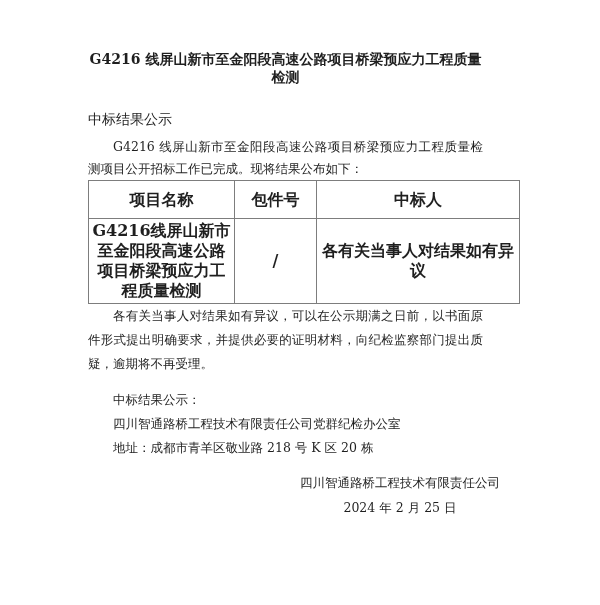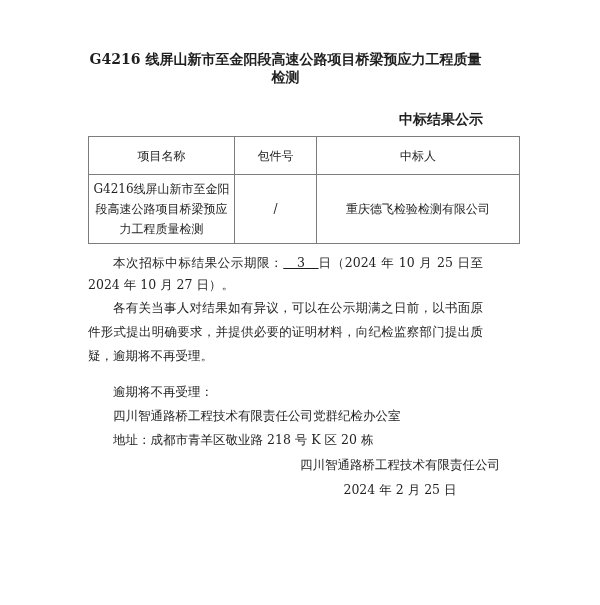--- a/index.html
+++ b/index.html
@@ -15,112 +15,113 @@
     overflow: hidden;
   }
   .title {
     margin: 0;
     font-size: 14px;
     font-weight: bold;
     text-align: center;
     line-height: 18px;
   }
   .subtitle {
-    margin: 24px 0 8px 0;
+    margin: 24px 0 0 0;
     font-size: 14px;
-    font-weight: bold;
-    text-align: right;
+    font-weight: normal;
+    text-align: left;
     line-height: 18px;
   }
   .para {
     margin: 8px 0 0 0;
     font-size: 12.5px;
     line-height: 22px;
     text-align: justify;
   }
   .indent { text-indent: 2em; }
   .para-objection { line-height: 24px; margin-top: 0; }
   .result-table {
     border-collapse: collapse;
     table-layout: fixed;
     width: 431px;
     margin-top: 0;
   }
   .result-table th, .result-table td {
     border: 1px solid #7d7d7d;
-    font-weight: normal;
-    font-size: 12px;
+    font-weight: bold;
+    font-size: 16px;
     text-align: center;
     vertical-align: middle;
     padding: 2px 3px;
     line-height: 20px;
     overflow: hidden;
   }
   .result-table thead th { height: 33px; }
   .result-table tbody td { height: 64px; }
   .underlined {
     text-decoration: underline;
     white-space: pre;
   }
   .contact { margin-top: 12px; }
   .contact p {
     margin: 0;
     font-size: 12.5px;
     line-height: 24px;
     text-indent: 2em;
   }
   .signature {
+    margin-top: 10px;
     margin-left: 197px;
     width: 230px;
     text-align: center;
   }
   .signature p {
     margin: 0;
     font-size: 12.5px;
     line-height: 25px;
   }
 </style>
 </head>
 <body>
 
 <div class="page">
 
   <h1 class="title">G4216 线屏山新市至金阳段高速公路项目桥梁预应力工程质量检测</h1>
 
   <h2 class="subtitle">中标结果公示</h2>
 
+  <p class="para indent">G4216 线屏山新市至金阳段高速公路项目桥梁预应力工程质量检测项目公开招标工作已完成。现将结果公布如下：</p>
 
   <table class="result-table">
     <colgroup>
       <col style="width:146px">
       <col style="width:82px">
       <col style="width:203px">
     </colgroup>
     <thead>
       <tr>
         <th>项目名称</th>
         <th>包件号</th>
         <th>中标人</th>
       </tr>
     </thead>
     <tbody>
       <tr>
         <td>G4216线屏山新市至金阳段高速公路项目桥梁预应力工程质量检测</td>
         <td>/</td>
-        <td>重庆德飞检验检测有限公司</td>
+        <td>各有关当事人对结果如有异议</td>
       </tr>
     </tbody>
   </table>
 
-  <p class="para indent"><span>本次招标中标结果公示期限：</span><span class="underlined">   3   </span><span>日（2024 年 10 月 25 日至 2024 年 10 月 27 日）。</span></p>
 
   <p class="para indent para-objection">各有关当事人对结果如有异议，可以在公示期满之日前，以书面原件形式提出明确要求，并提供必要的证明材料，向纪检监察部门提出质疑，逾期将不再受理。</p>
 
   <div class="contact">
-    <p>逾期将不再受理：</p>
+    <p>中标结果公示：</p>
     <p>四川智通路桥工程技术有限责任公司党群纪检办公室</p>
     <p>地址：成都市青羊区敬业路 218 号 K 区 20 栋</p>
   </div>
 
   <div class="signature">
     <p>四川智通路桥工程技术有限责任公司</p>
     <p>2024 年 2 月 25 日</p>
   </div>
 
 </div>

